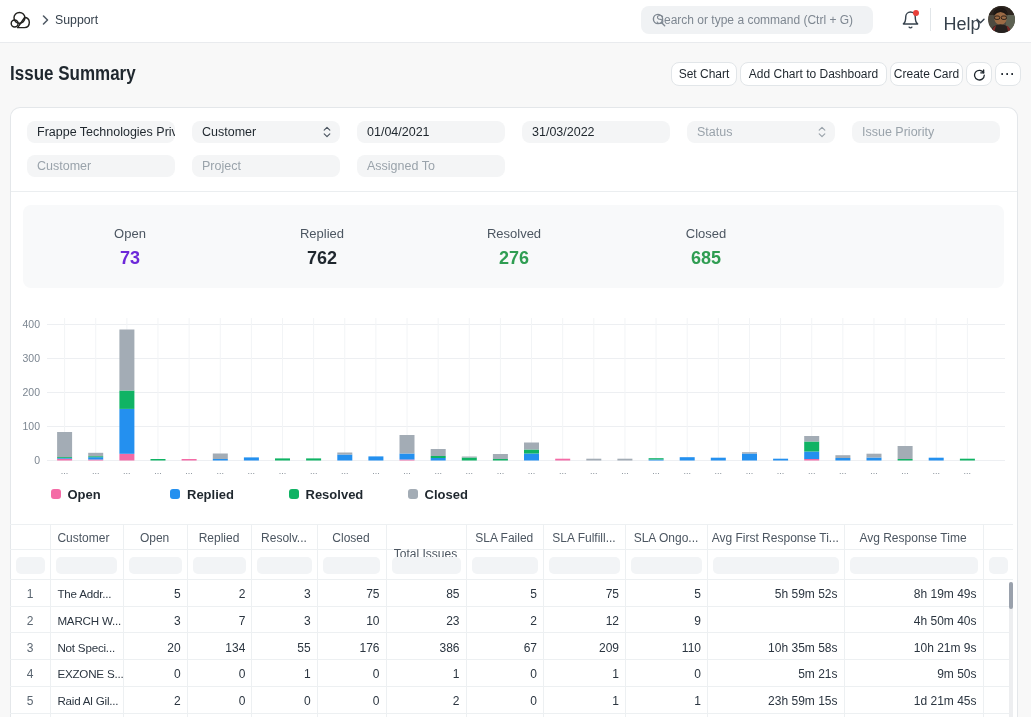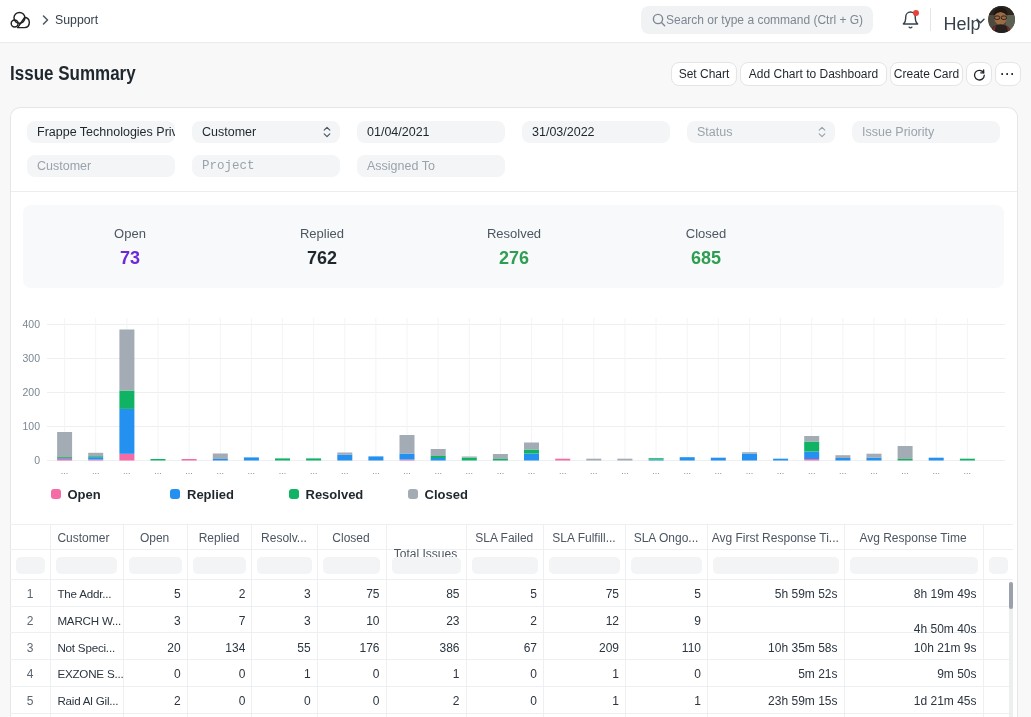--- a/index.html
+++ b/index.html
@@ -1,21 +1,21 @@
 <!DOCTYPE html>
 <html><head>
 <meta charset="utf-8">
 <style>
   * { margin:0; padding:0; box-sizing:border-box; }
   html,body { width:1031px; height:717px; overflow:hidden; }
   body { font-family:"Liberation Sans", sans-serif; background:#f8f8f8; position:relative; }
   .abs { position:absolute; }
   
   #navbar { position:absolute; left:0; top:0; width:1031px; height:43px; background:#fff; border-bottom:1px solid #e9ebee; }
-  #search { position:absolute; left:641px; top:6px; width:232px; height:28px; background:#f0f2f4; border-radius:8px; color:#7e8791; font-size:12px; line-height:28px; padding-left:25px; white-space:nowrap; overflow:hidden; }
+  #search { position:absolute; left:641px; top:6px; width:232px; height:28px; background:#f0f2f4; border-radius:8px; color:#7e8791; font-size:12px; line-height:28px; padding-left:15px; white-space:nowrap; overflow:hidden; }
   
   .btn { position:absolute; top:62px; height:24px; background:#fff; border:1px solid #e2e6e9; border-radius:8px; font-size:12px; color:#1f272e; text-align:center; line-height:22px; white-space:nowrap; }
   
   #card { position:absolute; left:10px; top:107px; width:1008px; height:610px; background:#fff; border:1px solid #e4e7ea; border-bottom:none; border-radius:10px 10px 0 0; }
   .inp { position:absolute; height:22px; width:148px; background:#f4f5f6; border-radius:8px; font-size:12.5px; line-height:22px; padding-left:10px; color:#1f272e; white-space:nowrap; overflow:hidden; }
   .ph { color:#9aa3ab; }
   .sel-arrows { position:absolute; right:9px; top:5px; }
   
   .sum-item { position:absolute; width:192px; text-align:center; }
   .sum-label { font-size:13px; color:#4c5661; }
@@ -108,21 +108,21 @@
 <div class="inp" style="left:357px; top:121px;">01/04/2021</div>
 <div class="inp" style="left:522px; top:121px;">31/03/2022</div>
 <div class="inp ph" style="left:687px; top:121px;">Status
   <svg class="sel-arrows" width="8" height="12" viewBox="0 0 8 12" fill="none" stroke="#9aa3ab" stroke-width="1.2" stroke-linecap="round" stroke-linejoin="round">
       <path d="M1.2 4.2 L4 1.4 L6.8 4.2"></path>
       <path d="M1.2 7.8 L4 10.6 L6.8 7.8"></path>
     </svg>
 </div>
 <div class="inp ph" style="left:852px; top:121px;">Issue Priority</div>
 <div class="inp ph" style="left:27px; top:155px;">Customer</div>
-<div class="inp ph" style="left:192px; top:155px;font-family:Liberation Mono, monospace;">Project</div>
+<div class="inp ph" style="left:192px; top:155px;">Project</div>
 <div class="inp ph" style="left:357px; top:155px;">Assigned To</div>
 
 <div class="abs" style="left:11px; top:191px; width:1006px; height:1px; background:#ebeef0;"></div>
 
 <div class="abs" style="left:22.7px; top:205px; width:981px; height:82.5px; background:#f8f9fa; border-radius:8px;"></div>
 <div class="sum-item" style="left:34px; top:226px;">
   <div class="sum-label">Open</div>
     <div class="sum-val" style="color:#6d28d9;">73</div>
 </div>
 <div class="sum-item" style="left:226px; top:226px;">
@@ -338,21 +338,21 @@
     <div class="td" style="top:84.4px; left:0px; width:40.4px; text-align:center; color:#5b6671; font-size:12px;">2</div>
     <div class="td" style="top:84.4px; left:47.4px; width:68.1px; font-size:11.6px; letter-spacing:-0.2px;">MARCH W...</div>
     <div class="td" style="top:84.4px; left:112.5px; width:58.19999999999999px; text-align:right;">3</div>
     <div class="td" style="top:84.4px; left:176.7px; width:58.70000000000002px; text-align:right;">7</div>
     <div class="td" style="top:84.4px; left:241.4px; width:59.20000000000002px; text-align:right;">3</div>
     <div class="td" style="top:84.4px; left:306.6px; width:62.89999999999998px; text-align:right;">10</div>
     <div class="td" style="top:84.4px; left:375.5px; width:74px; text-align:right;padding-left:12px;">23</div>
     <div class="td" style="top:84.4px; left:455.5px; width:71.5px; text-align:right;">2</div>
     <div class="td" style="top:84.4px; left:533px; width:76px; text-align:right;">12</div>
     <div class="td" style="top:84.4px; left:615px; width:76px; text-align:right;">9</div>
-    <div class="td" style="top:84.4px; left:833.5px; width:133px; text-align:right;margin-top:8px;">4h 50m 40s</div>
+    <div class="td" style="top:84.4px; left:833.5px; width:133px; text-align:right;">4h 50m 40s</div>
     <div class="td" style="top:111.1px; left:0px; width:40.4px; text-align:center; color:#5b6671; font-size:12px;">3</div>
     <div class="td" style="top:111.1px; left:47.4px; width:68.1px; font-size:11.6px; letter-spacing:-0.2px;">Not Speci...</div>
     <div class="td" style="top:111.1px; left:112.5px; width:58.19999999999999px; text-align:right;">20</div>
     <div class="td" style="top:111.1px; left:176.7px; width:58.70000000000002px; text-align:right;">134</div>
     <div class="td" style="top:111.1px; left:241.4px; width:59.20000000000002px; text-align:right;">55</div>
     <div class="td" style="top:111.1px; left:306.6px; width:62.89999999999998px; text-align:right;">176</div>
     <div class="td" style="top:111.1px; left:375.5px; width:74px; text-align:right;">386</div>
     <div class="td" style="top:111.1px; left:455.5px; width:71.5px; text-align:right;">67</div>
     <div class="td" style="top:111.1px; left:533px; width:76px; text-align:right;">209</div>
     <div class="td" style="top:111.1px; left:615px; width:76px; text-align:right;">110</div>

